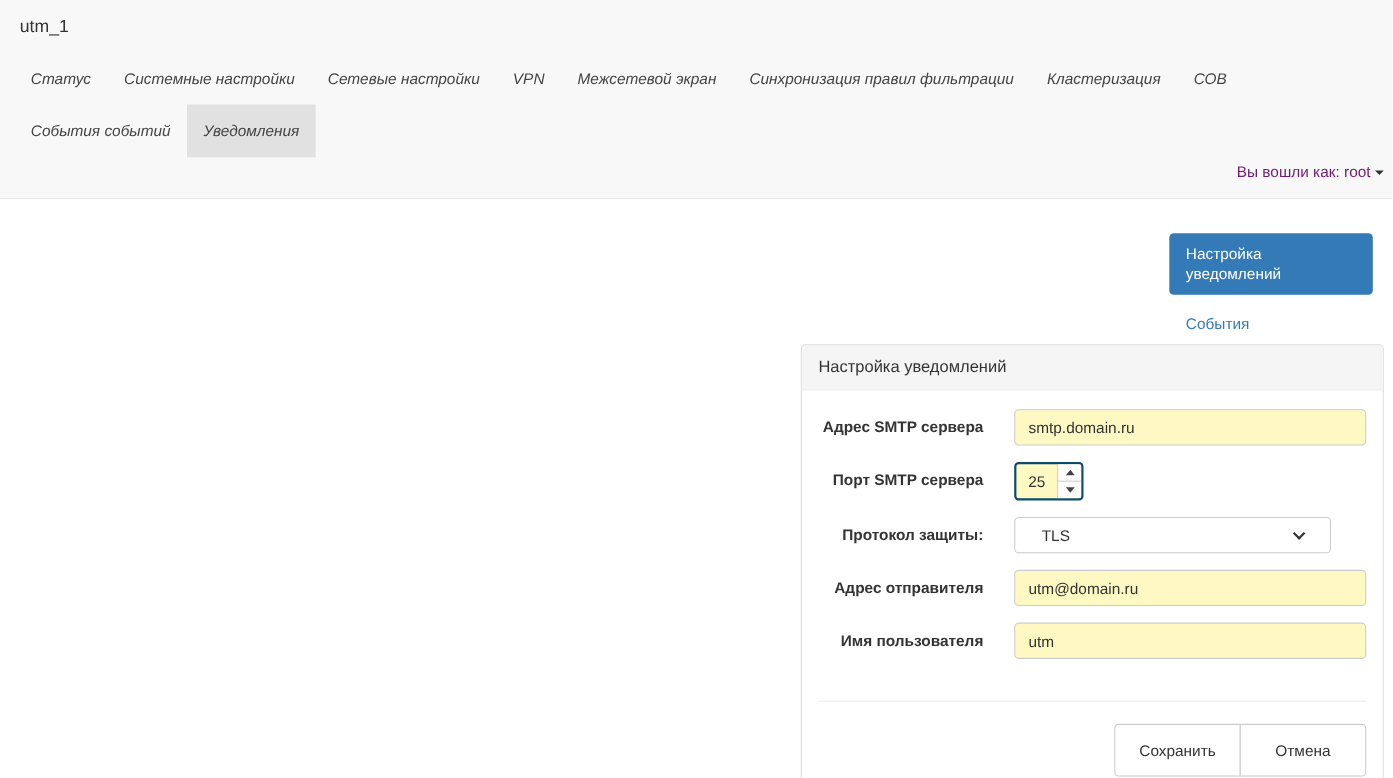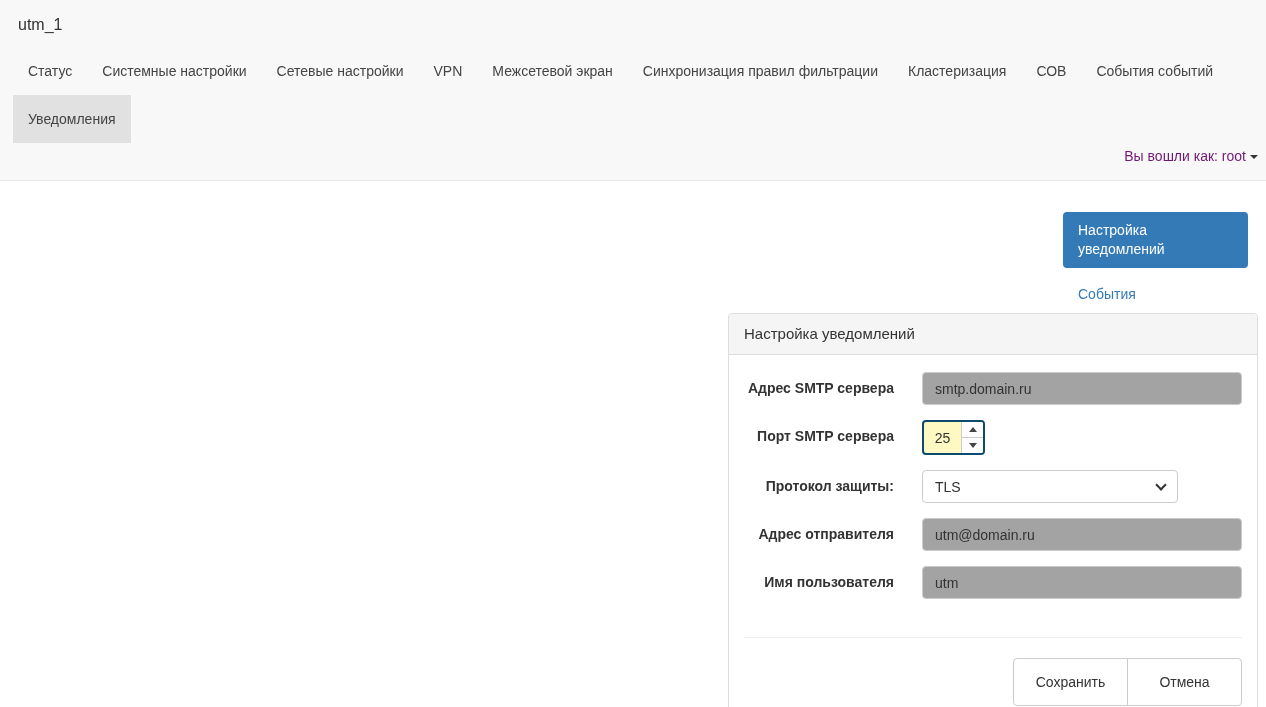--- a/index.html
+++ b/index.html
@@ -17,21 +17,21 @@
     border-bottom: 1px solid #e7e7e7;
     padding-top: 13px;
   }
   .brand {
     padding: 2px 18px 0 18px;
     font-size: 16px; color: #333;
     line-height: 20px;
   }
   .tabs {
     display: flex; flex-wrap: wrap;
-    margin-top: 12px; padding: 0 13px;
+    margin-top: 12px; padding: 0 13px; font-style: italic;
   }
   .tab {
     display: block;
     padding: 14px 15px;
     line-height: 20px;
     color: #444; text-decoration: none;
     cursor: pointer; white-space: nowrap;
   }
   .tab.active { background: #e1e1e1; }
   .userline {
@@ -98,21 +98,21 @@
     text-align: right;
     font-weight: bold;
     line-height: 1.35;
   }
   .txt {
     width: 320px; height: 33px;
     padding: 6px 12px;
     border: 1px solid #ccc;
     border-radius: 4px;
     font-family: inherit; font-size: 14px; color: #333;
-    outline: none; background: #a3a3a3;
+    outline: none; background: #fef9c3;
   }
   .password-dots { letter-spacing: 1px; font-weight: bold; }
 
   
   .number-input {
     display: inline-flex;
     height: 35px; width: 63px;
     border: 2px solid #0c4a6e;
     border-radius: 4px;
     overflow: hidden; background: #fef9c3;
@@ -141,26 +141,26 @@
   }
   .arr-down {
     width: 0; height: 0;
     border-left: 4px solid transparent;
     border-right: 4px solid transparent;
     border-top: 5px solid #444;
   }
 
   
   .select {
-    width: 256px; height: 33px;
+    width: 288px; height: 33px;
     border: 1px solid #ccc;
     border-radius: 4px;
     background: #fff;
     display: flex; align-items: center; justify-content: space-between;
-    padding: 0 12px;
+    padding: 0 24px;
     color: #333; cursor: pointer;
   }
   .chevron {
     width: 8px; height: 8px;
     border-right: 2px solid #333;
     border-bottom: 2px solid #333;
     transform: rotate(45deg);
     margin-top: -4px;
   }
 

